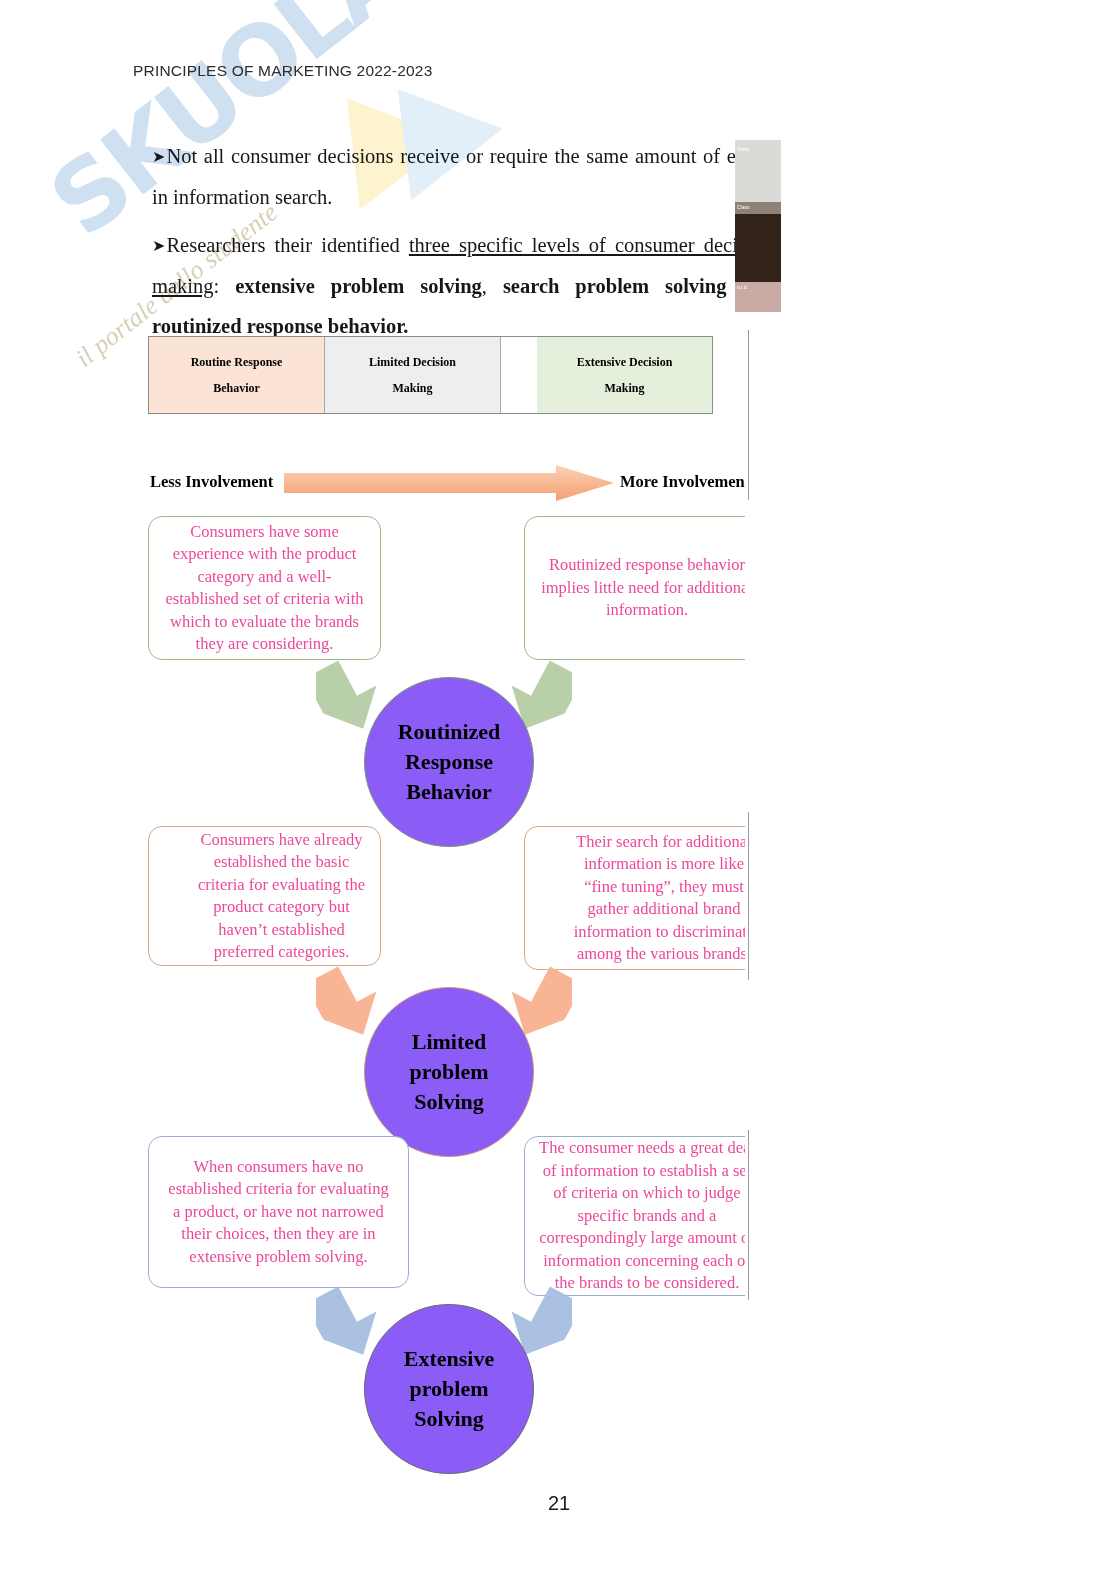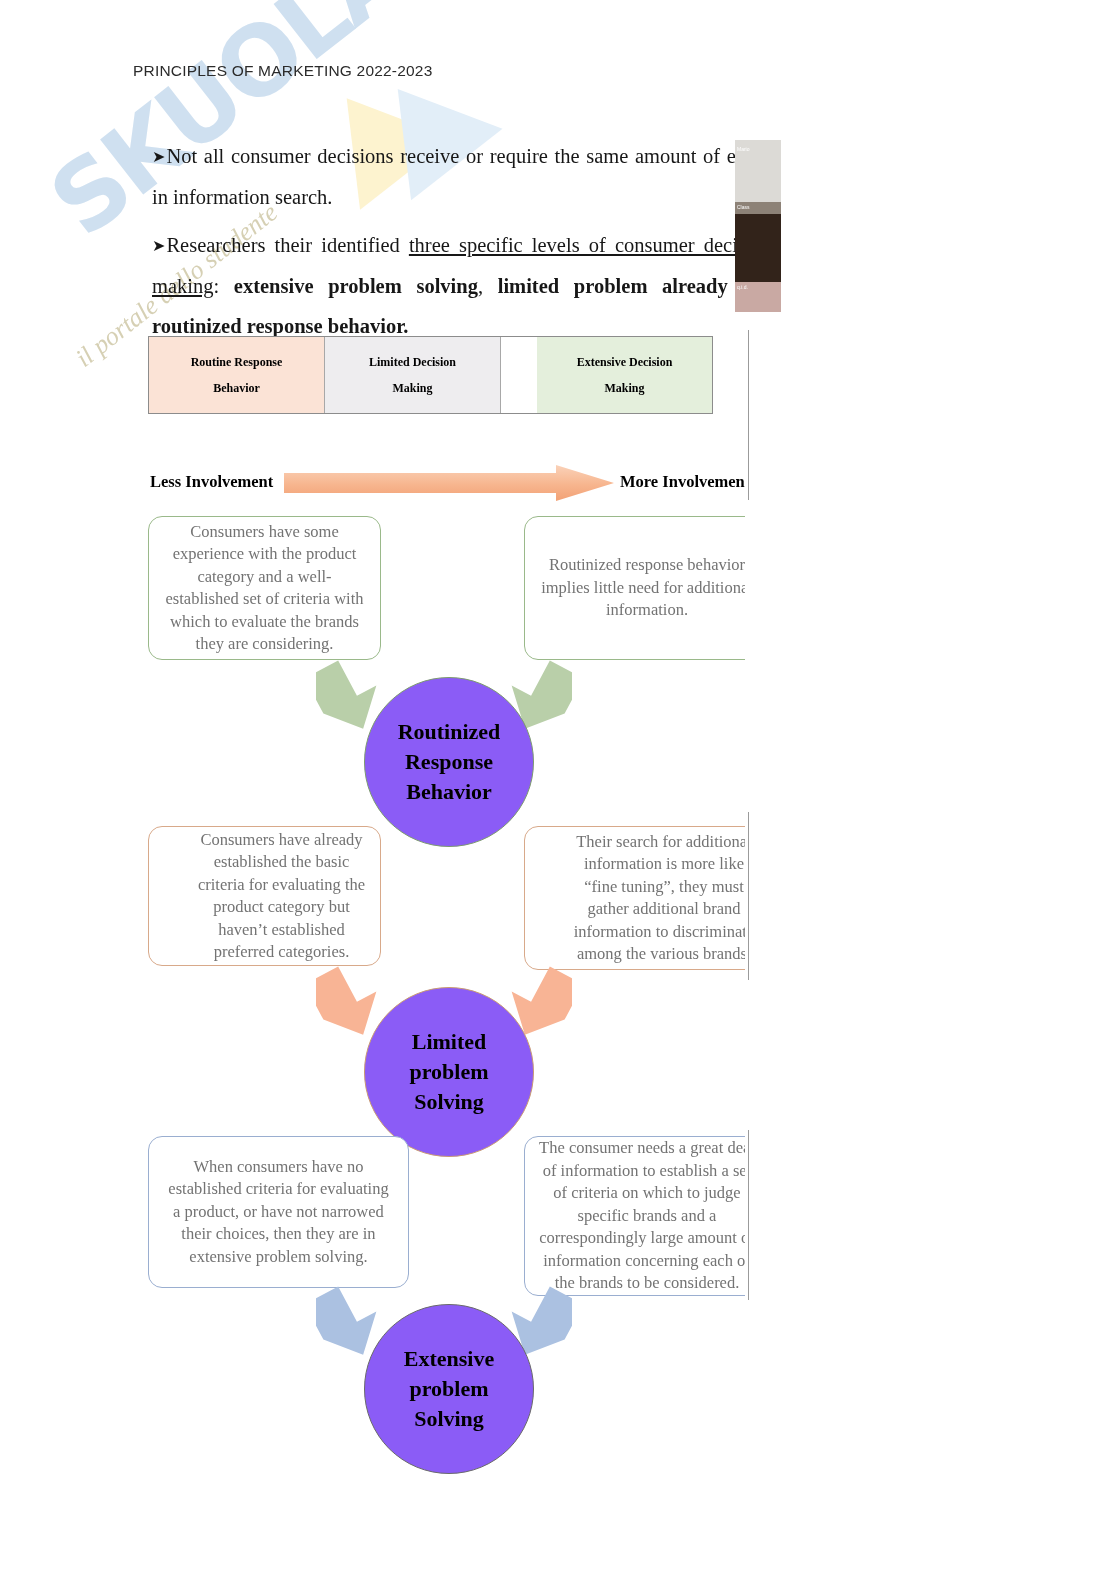--- a/index.html
+++ b/index.html
@@ -182,21 +182,21 @@
   .flowrow { position: absolute; left: 0; top: 0; width: 100%; z-index: 3; }
 
   .callout {
     position: absolute;
     box-sizing: border-box;
     border-radius: 14px;
     background: #ffffff;
     text-align: center;
     font-size: 16.5px;
     line-height: 22.5px;
-    color: #737373;
+    color: #ec4899;
     padding: 13px 14px;
     display: flex;
     flex-direction: column;
     justify-content: center;
   }
   .callout p { margin: 0; }
   .callout p + p { margin-top: 12px; }
   .c-green  { border: 1.2px solid #9ab98a; }
   .c-orange { border: 1.2px solid #d8a98a; padding-left: 48px; }
   .c-blue   { border: 1.2px solid #9aaed0; }
@@ -286,21 +286,21 @@
 
   <div class="doc-header">PRINCIPLES OF MARKETING 2022-2023</div>
 
   <div class="bullets">
 
     <div class="bullet">
       <span class="marker">➤</span><span>Not all consumer decisions receive or require the same amount of effort in </span><span>information search.</span>
     </div>
 
     <div class="bullet">
-      <span class="marker">➤</span><span>Researchers their identified </span><span class="ul">three specific levels of consumer decision making</span><span>: </span><b>extensive problem solving</b><span>, </span><b>limited problem already</b><span> and </span><b>routinized response behavior</b><b>.</b>
+      <span class="marker">➤</span><span>Researchers their identified </span><span class="ul">three specific levels of consumer decision making</span><span>: </span><b>extensive problem solving</b><span>, </span><b>search problem solving</b><span> and </span><b>routinized response behavior</b><b>.</b>
     </div>
 
   </div>
 
   <div class="levels-table">
     <div class="levels-cell cell-routine">
       <span>
         <span>Routine  Response</span><br>
         <span>Behavior</span>
       </span>
@@ -421,14 +421,15 @@
     <span class="ps-d"></span>
     <span class="ps-t" style="top:6px;">Mario</span>
     <span class="ps-t" style="top:64px;">Class</span>
     <span class="ps-t" style="top:144px;">q.i.d.</span>
   </div>
 
   <span class="vline" style="left:748px; top:330px;  height:170px;"></span>
   <span class="vline" style="left:748px; top:812px;  height:168px;"></span>
   <span class="vline" style="left:748px; top:1130px; height:170px;"></span>
 
+  <div class="pagenum">21</div>
 
 </div>
 
 </body></html>

